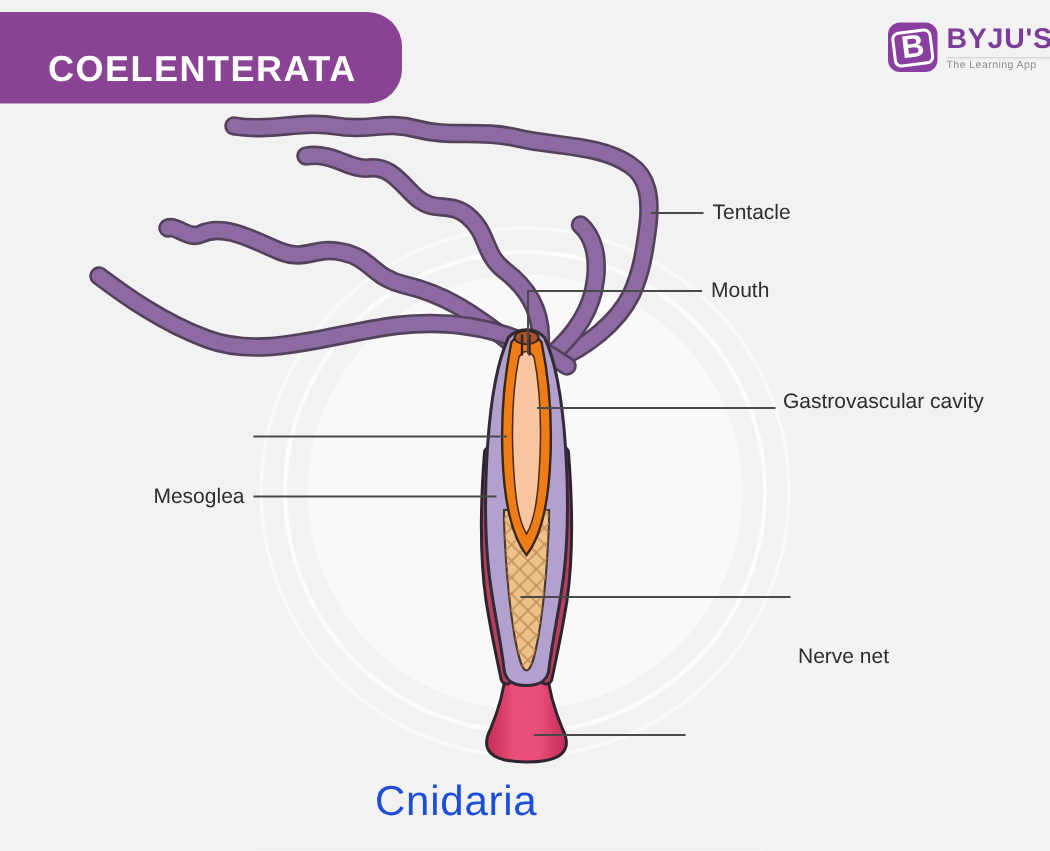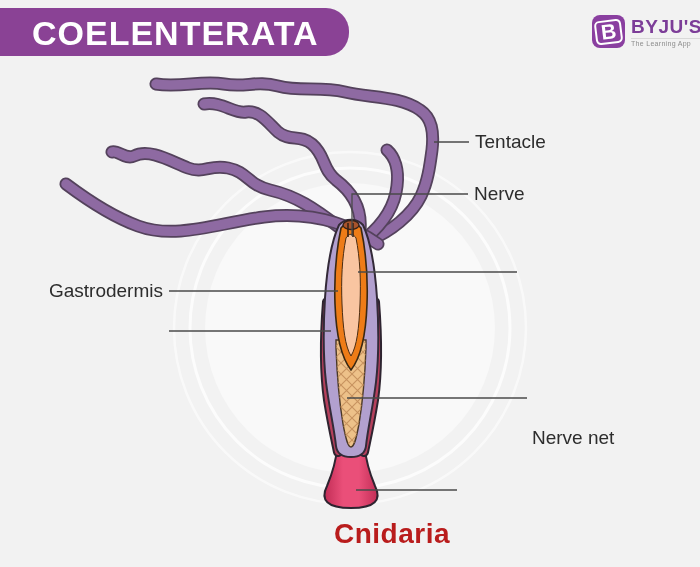--- a/index.html
+++ b/index.html
@@ -7,41 +7,41 @@
     position:relative; width:700px; height:567px;
     background:#f2f2f2; overflow:hidden;
     font-family:"Liberation Sans", sans-serif;
   }
   .art { position:absolute; left:0; top:0; }
   .badge {
     position:absolute; left:0; top:8px; height:45px;
     background:#8a4295; color:#ffffff;
     border-radius:0 23px 23px 0;
     display:flex; align-items:center;
-    padding:3px 30px 0 32px;
-    font-size:34px; font-weight:bold; letter-spacing:1px;
+    padding:16px 30px 0 32px;
+    font-size:24px; font-weight:bold; letter-spacing:1px;
   }
   .logo { position:absolute; top:15px; left:592px; display:flex; gap:6px; align-items:center; }
   .logo-icon {
     width:33px; height:33px; background:#8a3fa0; border-radius:8px;
     color:#fff; display:flex; align-items:center; justify-content:center;
     font-size:21px; font-weight:bold;
   }
   .logo-icon span { display:block; transform:rotate(-7deg); border:2px solid #fff; border-radius:5px; padding:0 4px; line-height:20px; }
   .logo-text { display:flex; flex-direction:column; line-height:1; }
   .logo-brand { color:#7c3d98; font-weight:bold; font-size:19px; letter-spacing:0.5px; }
   .logo-tag { color:#8d8d8d; font-size:7px; margin-top:2px; letter-spacing:0.3px; border-top:1px solid #d9d9d9; padding-top:1px; }
   .lbl {
-    position:absolute; color:#2d2d2d; font-size:19px; line-height:21px; white-space:nowrap;
+    position:absolute; color:#2d2d2d; font-size:14px; line-height:21px; white-space:nowrap;
   }
   .lbl.wrap { white-space:normal; }
   .lbl.right { text-align:right; }
   .caption {
-    position:absolute; left:250px; top:518px; width:200px; text-align:right;
-    font-size:28px; font-weight:bold; color:#b91c1c; letter-spacing:0.5px;
+    position:absolute; left:250px; top:518px; width:200px; text-align:left;
+    font-size:28px; font-weight:normal; color:#1d4ed8; letter-spacing:0.5px;
   }
 </style>
 </head>
 <body>
 
 <div class="stage">
 
   <svg class="art" width="700" height="567" viewBox="0 0 700 567">
     <defs>
       <pattern id="net" width="11" height="11" patternUnits="userSpaceOnUse">
@@ -129,19 +129,20 @@
     <div class="logo-icon">
       <span>B</span>
     </div>
     <div class="logo-text">
       <span class="logo-brand">BYJU'S</span>
       <span class="logo-tag">The Learning App</span>
     </div>
   </div>
 
   <div class="lbl" style="left:475px; top:131px;">Tentacle</div>
-  <div class="lbl" style="left:474px; top:183px;">Nerve</div>
-  <div class="lbl right" style="left:8px; top:280px; width:155px;">Gastrodermis</div>
+  <div class="lbl" style="left:474px; top:183px;">Mouth</div>
+  <div class="lbl wrap" style="left:522px; top:257px; width:145px;">Gastrovascular cavity</div>
+  <div class="lbl right" style="left:8px; top:320px; width:155px;">Mesoglea</div>
   <div class="lbl" style="left:532px; top:387px;margin-top:40px;">Nerve net</div>
 
   <div class="caption">Cnidaria</div>
 
 </div>
 
 </body></html>

